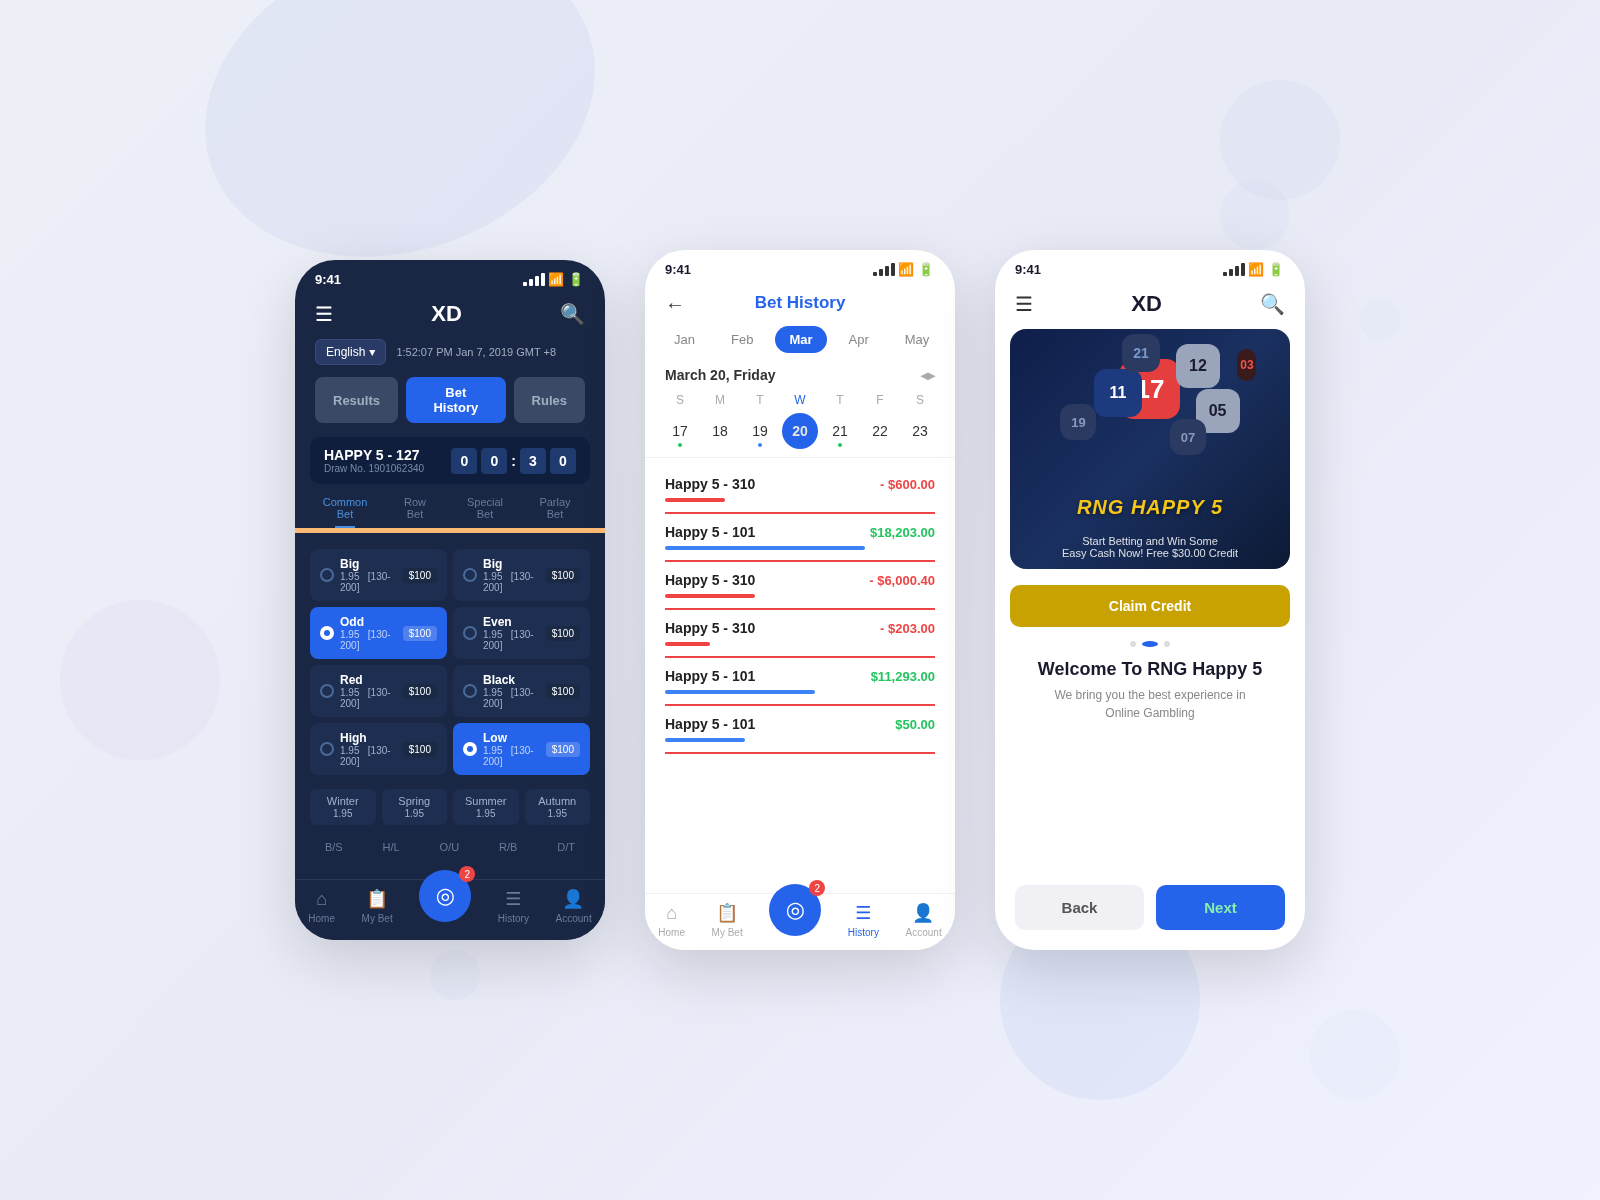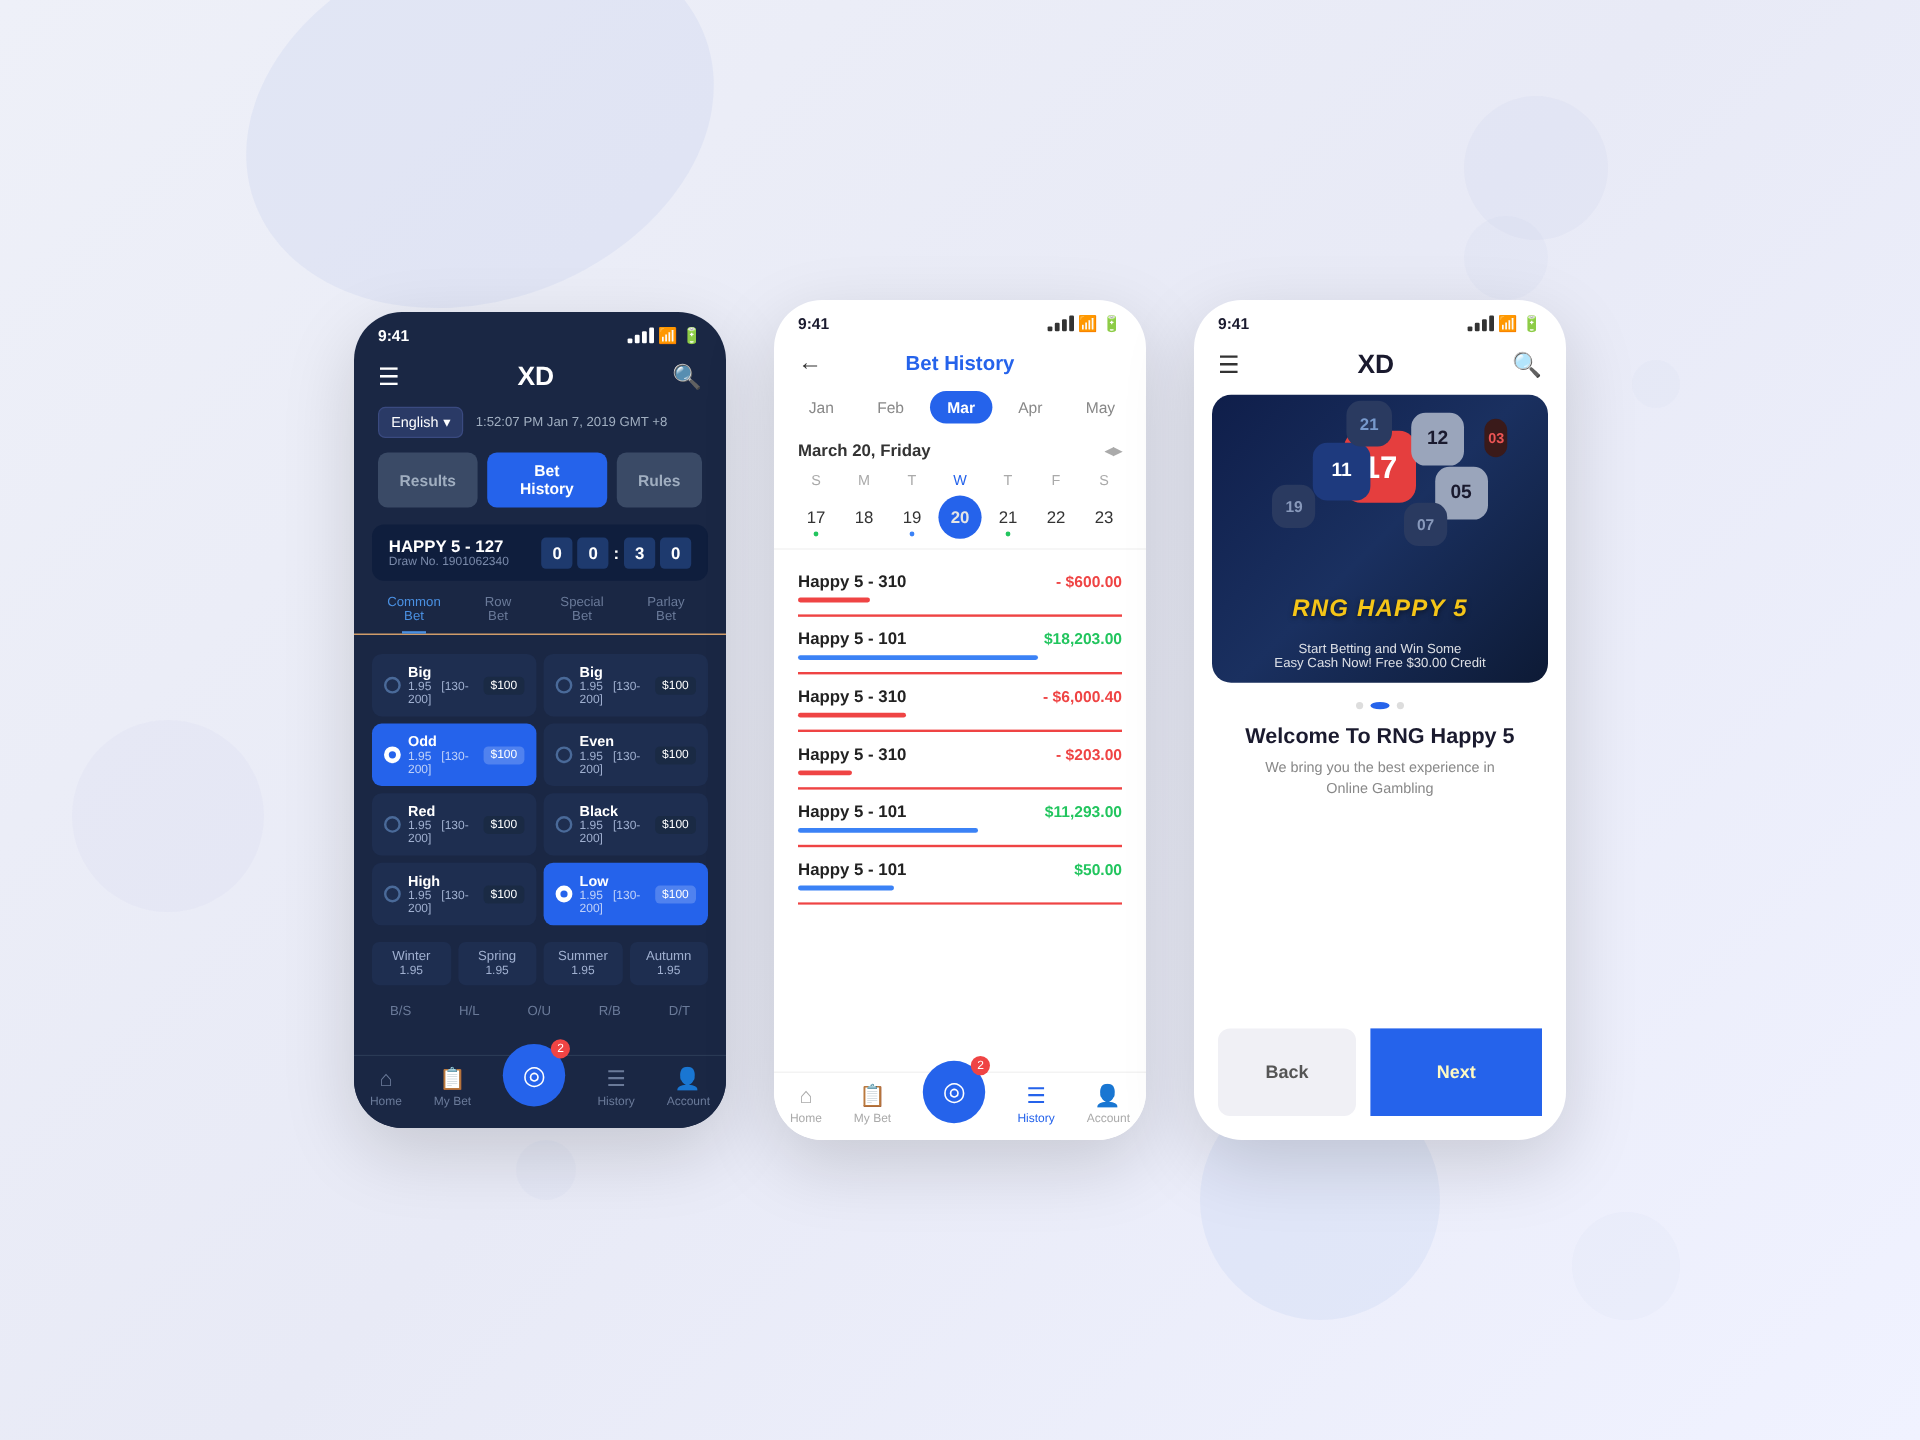--- a/index.html
+++ b/index.html
@@ -138,21 +138,21 @@
       font-weight: 700;
       font-size: 14px;
     }
 
     .score-sep { color: white; font-weight: 700; font-size: 14px; }
 
     .bet-tabs {
       display: flex;
       padding: 0 15px;
       margin-bottom: 8px;
-      border-bottom: 1px solid #fdba74;
+      border-bottom: 5px solid #fdba74;
     }
 
     .bet-tab {
       flex: 1;
       text-align: center;
       color: #6a7a99;
       font-size: 11px;
       padding-bottom: 8px;
       position: relative;
     }
@@ -684,24 +684,24 @@
       border-radius: 10px;
       padding: 14px;
       font-size: 15px;
       font-weight: 600;
       cursor: pointer;
     }
 
     .btn-next {
       flex: 1;
       background: #2563eb;
-      color: #fef9c3;
+      color: #86efac;
       border: none;
-      border-radius: 0;
-      padding: 28px;
+      border-radius: 10px;
+      padding: 14px;
       font-size: 15px;
       font-weight: 600;
       cursor: pointer;
     }
 
     .phones-container {
       display: flex;
       align-items: center;
       justify-content: center;
       position: relative;
@@ -1082,20 +1082,21 @@
       <div class="game-brand">
         <div class="brand-name">RNG HAPPY 5</div>
       </div>
 
       <div class="banner-caption">
         <div>Start Betting and Win Some</div>
         <div>Easy Cash Now! Free $30.00 Credit</div>
       </div>
     </div>
 
+    <button class="claim-btn">Claim Credit</button>
 
     <div class="dots-indicator">
       <div class="dot"></div>
       <div class="dot active-dot"></div>
       <div class="dot"></div>
     </div>
 
     <div class="welcome-section">
       <div class="welcome-title">Welcome To RNG Happy 5</div>
       <div class="welcome-sub">

